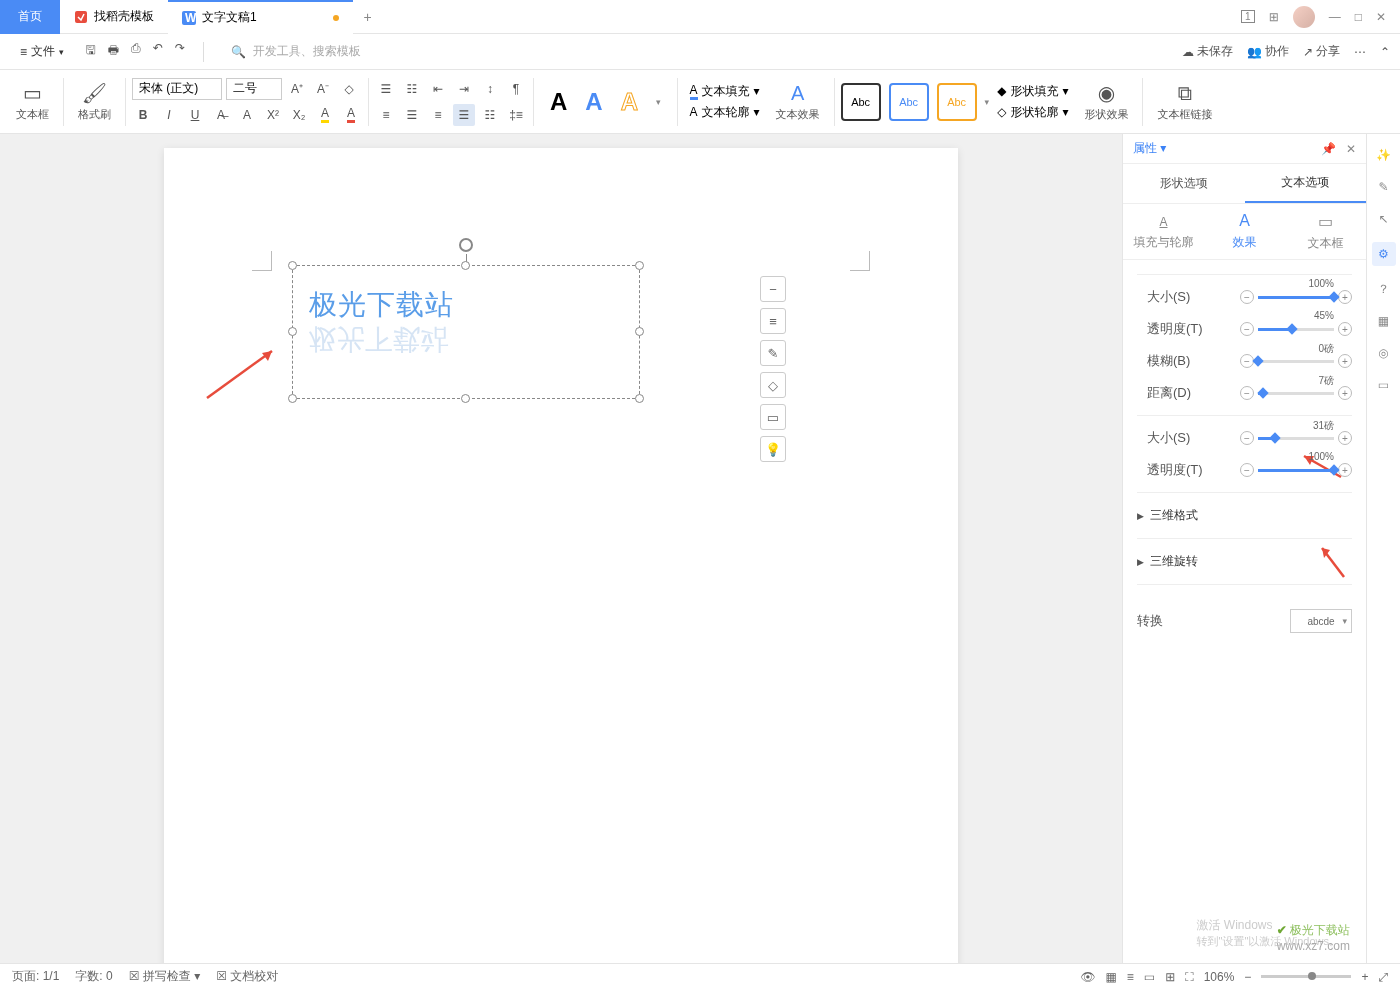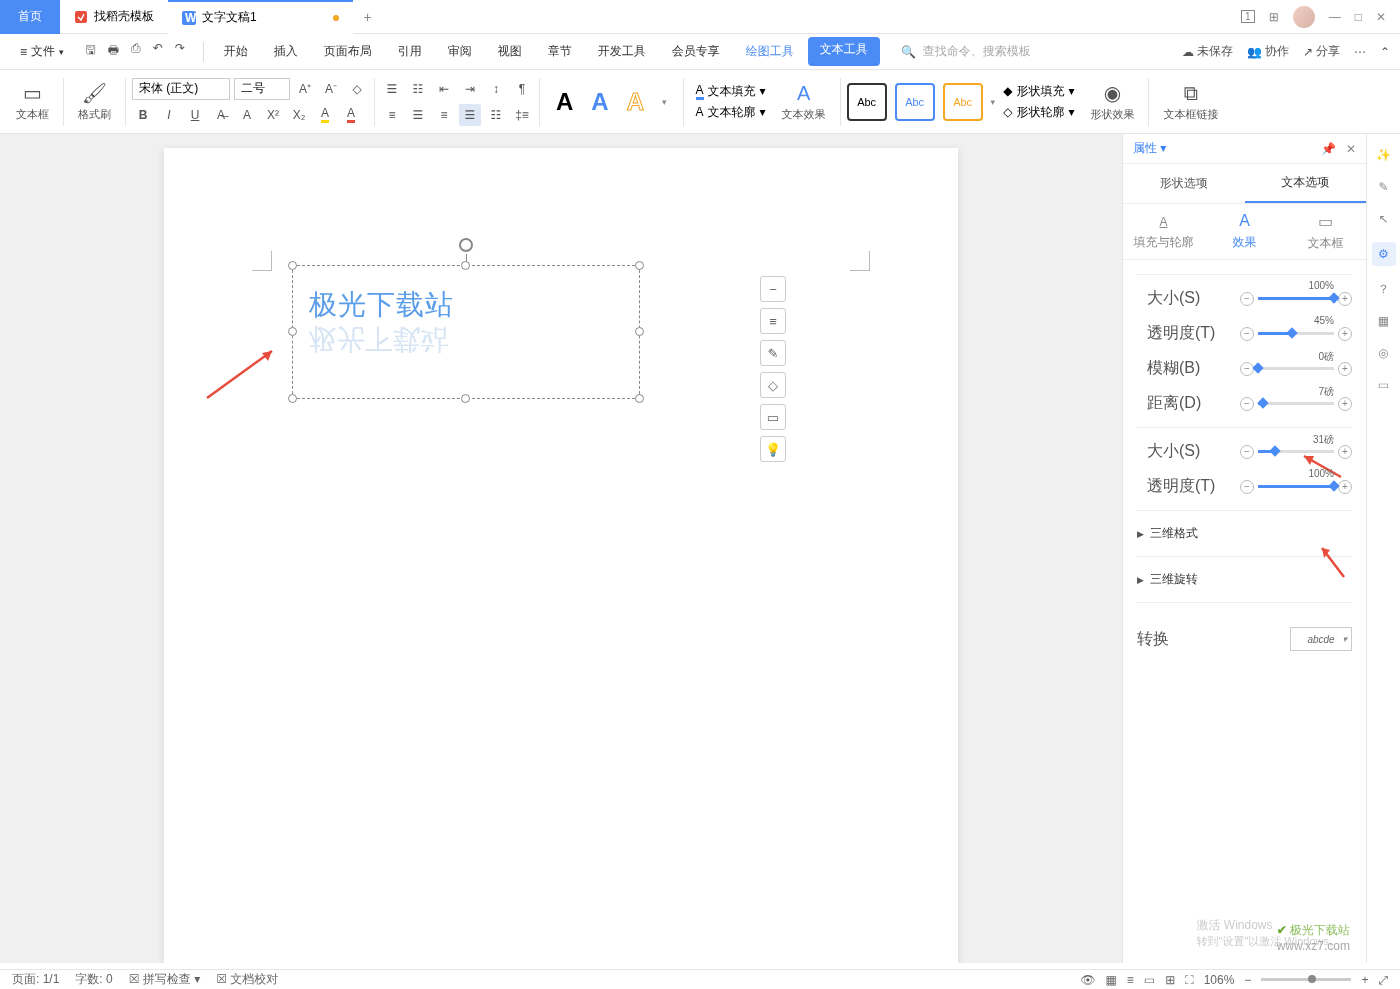--- a/index.html
+++ b/index.html
@@ -30,21 +30,21 @@
 .right-actions span { display:flex; align-items:center; gap:3px; }
 
 .ribbon { height:64px; display:flex; align-items:center; padding:0 8px; border-bottom:1px solid #e5e5e5; gap:2px; }
 .rb-group { display:flex; flex-direction:column; align-items:center; gap:2px; padding:0 8px; }
 .rb-group .rb-icon { font-size:20px; color:#555; }
 .rb-group .rb-label { font-size:11px; color:#555; }
 .rb-vsep { width:1px; height:48px; background:#e5e5e5; margin:0 4px; }
 .font-area { display:flex; flex-direction:column; gap:4px; }
 .font-row { display:flex; gap:4px; align-items:center; }
 .combo { border:1px solid #ccc; height:22px; display:flex; align-items:center; padding:0 6px; background:#fff; }
-.combo.font { width:98px; }
+.combo.font { width:90px; }
 .combo.size { width:56px; }
 .btn-sm { width:22px; height:22px; display:flex; align-items:center; justify-content:center; color:#555; border-radius:2px; }
 .abc-group { display:flex; gap:8px; }
 .abc-box { width:40px; height:38px; border:2px solid #333; border-radius:4px; display:flex; align-items:center; justify-content:center; font-size:11px; }
 .abc-box.blue { border-color:#4a8bf5; color:#4a8bf5; }
 .abc-box.orange { border-color:#f5a623; color:#f5a623; }
 .wa-letter { font-size:24px; font-weight:bold; }
 
 .workspace { position:absolute; top:134px; left:0; right:278px; bottom:26px; background:#f0f0f0; display:flex; justify-content:center; overflow:auto; }
 .page { width:794px; height:1100px; background:#fff; margin-top:14px; box-shadow:0 2px 8px rgba(0,0,0,0.1); position:relative; }
@@ -79,36 +79,36 @@
 .sp-body { flex:1; overflow-y:auto; padding:8px 14px; }
 .sect-head { display:flex; align-items:center; gap:6px; padding:8px 0; color:#333; cursor:pointer; }
 .sect-head .tri { font-size:9px; color:#4a8bf5; }
 .sect-head .tri.closed { color:#555; }
 .sect-head.row { justify-content:space-between; }
 .swatch-btn { width:96px; height:20px; border:1px solid #ccc; background:#fff; display:flex; align-items:center; justify-content:center; font-size:11px; color:#555; position:relative; }
 .swatch-btn::after { content:"▾"; position:absolute; right:4px; color:#888; font-size:9px; }
 .swatch-btn.blue-grad { background:linear-gradient(#d6e6fb,#bcd6f5); }
 .swatch-btn.solid-blue { background:#4a8bf5; }
 .prop-row { display:flex; align-items:center; justify-content:space-between; padding:7px 0; }
-.prop-row .lbl { color:#555; font-size:16px; padding-left:10px; }
+.prop-row .lbl { color:#555; font-size:13px; padding-left:10px; }
 .slider-ctl { display:flex; align-items:center; gap:4px; width:112px; position:relative; }
 .slider-ctl .minus,.slider-ctl .plus { width:14px; height:14px; border:1px solid #bbb; border-radius:50%; display:flex; align-items:center; justify-content:center; font-size:10px; color:#888; }
 .slider-ctl .track { flex:1; height:3px; background:#ddd; position:relative; }
 .slider-ctl .track .fill { position:absolute; height:3px; background:#4a8bf5; left:0; }
 .slider-ctl .track .thumb { position:absolute; top:-3px; width:8px; height:8px; background:#4a8bf5; transform:rotate(45deg); margin-left:-4px; }
 .slider-ctl .val { position:absolute; top:-12px; right:18px; font-size:10px; color:#666; }
 .divider { height:1px; background:#eee; margin:6px 0; }
-.transform-btn { width:62px; height:24px; border:1px solid #ccc; display:flex; align-items:center; justify-content:center; font-size:10px; font-style:italic; color:#666; position:relative; }
+.transform-btn { width:62px; height:24px; border:1px solid #ccc; display:flex; align-items:center; justify-content:center; font-size:10px; color:#666; position:relative; }
 .transform-btn::after { content:"▾"; position:absolute; right:4px; font-size:9px; color:#888; }
 
 .right-rail { position:absolute; top:134px; right:0; width:34px; bottom:26px; border-left:1px solid #e5e5e5; display:flex; flex-direction:column; align-items:center; gap:14px; padding-top:12px; }
 .right-rail .ricon { width:18px; height:18px; color:#888; display:flex; align-items:center; justify-content:center; }
 .right-rail .ricon.active { background:#e8f0fe; color:#4a8bf5; border-radius:3px; padding:2px; width:24px; height:24px; }
 
-.status-bar { position:absolute; bottom:0; left:0; right:0; height:20px; border-top:1px solid #e5e5e5; display:flex; align-items:center; padding:0 12px; gap:16px; color:#666; font-size:11px; }
+.status-bar { position:absolute; bottom:0; left:0; right:0; height:26px; border-top:1px solid #e5e5e5; display:flex; align-items:center; padding:0 12px; gap:16px; color:#666; font-size:11px; }
 .status-bar .right { margin-left:auto; display:flex; align-items:center; gap:10px; }
 .zoom-slider { width:90px; height:3px; background:#ccc; position:relative; }
 .zoom-slider .zt { position:absolute; width:8px; height:8px; background:#888; border-radius:50%; top:-3px; left:52%; }
 
 .watermark { position:absolute; right:60px; bottom:40px; color:#ccc; font-size:16px; pointer-events:none; }
 .watermark .sub { font-size:11px; }
 .wm-logo { position:absolute; right:50px; bottom:36px; font-size:11px; color:#8fc060;margin-top:48px; }
 .wm-logo .b { color:#6fa834; font-weight:bold; }
 
 .red-annot { position:absolute; pointer-events:none; }
@@ -153,36 +153,23 @@
 <div class="menu-bar">
   <div class="file-btn">≡ <span>文件</span> <span style="font-size:9px;">▾</span></div>
   <div class="qat">
     <span>🖫</span>
     <span>🖶</span>
     <span>⎙</span>
     <span>↶</span>
     <span>↷</span>
   </div>
   <div class="sep"></div>
-  <div class="menu-tabs">
-    <div class="menu-tab">开始</div>
-    <div class="menu-tab">插入</div>
-    <div class="menu-tab">页面布局</div>
-    <div class="menu-tab">引用</div>
-    <div class="menu-tab">审阅</div>
-    <div class="menu-tab">视图</div>
-    <div class="menu-tab">章节</div>
-    <div class="menu-tab">开发工具</div>
-    <div class="menu-tab">会员专享</div>
-    <div class="menu-tab link">绘图工具</div>
-    <div class="menu-tab active">文本工具</div>
-  </div>
   <div class="search-cmd">
     <span>🔍</span>
-    <span>查找命令、搜索模板</span>
+    <span>开发工具、搜索模板</span>
   </div>
   <div class="right-actions">
     <span>☁ <span>未保存</span></span>
     <span>👥 <span>协作</span></span>
     <span>↗ <span>分享</span></span>
     <span>⋯</span>
     <span>⌃</span>
   </div>
 </div>
 

